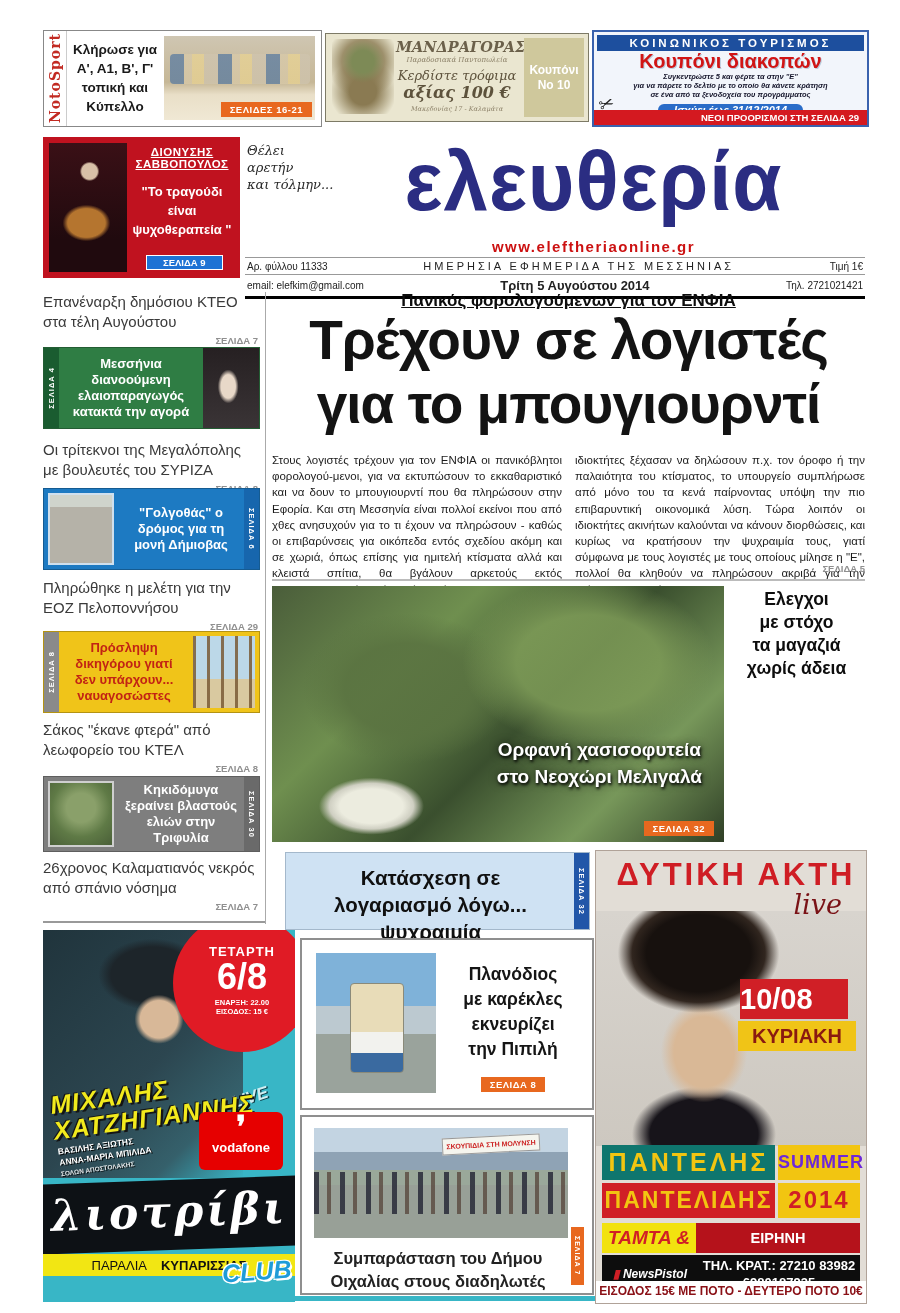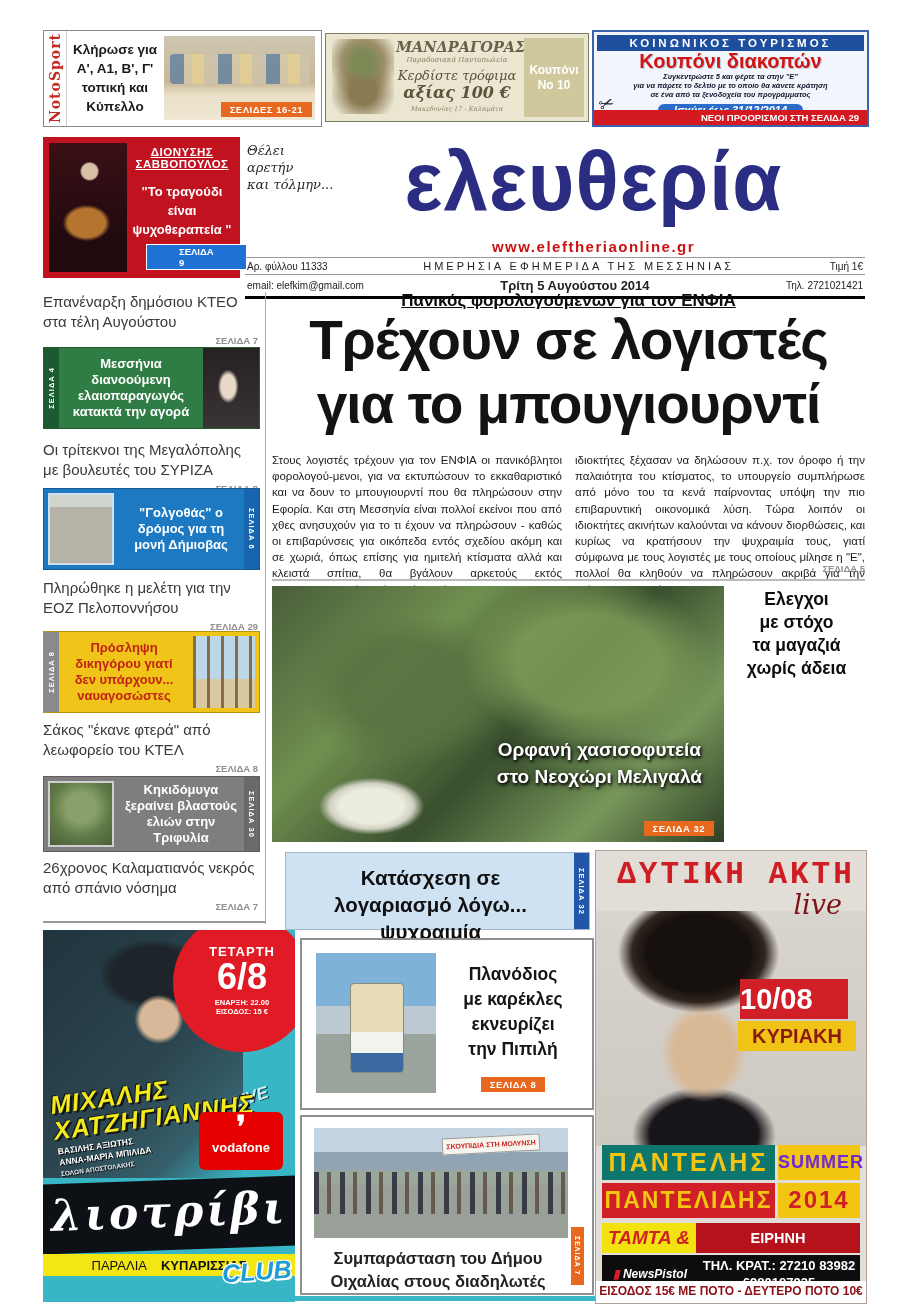--- a/index.html
+++ b/index.html
@@ -71,21 +71,21 @@
 <div class="abs" style="left:43px;top:137px;width:197px;height:141px;background:#c0121f;">
   <div class="abs photo" style="left:6px;top:6px;width:78px;height:129px;background:
         radial-gradient(ellipse 34px 26px at 48% 62%, #b5752f 0 55%, transparent 70%),
         radial-gradient(circle 13px at 52% 22%, #d8c0a8 0 60%, transparent 75%),
         linear-gradient(180deg,#3a1016,#200a0e 75%);"></div>
   <div class="abs" style="left:86px;top:9px;width:106px;text-align:center;">
     <div style="color:#fff;font-weight:bold;font-size:11.5px;text-decoration:underline;letter-spacing:.5px;">ΔΙΟΝΥΣΗΣ</div>
     <div style="color:#fff;font-weight:bold;font-size:11.5px;text-decoration:underline;letter-spacing:.5px;">ΣΑΒΒΟΠΟΥΛΟΣ</div>
     <div style="color:#fff;font-weight:bold;font-size:13px;line-height:19px;margin-top:12px;">"Το τραγούδι είναι ψυχοθεραπεία "</div>
   </div>
-  <div class="abs badge-blue" style="left:103px;bottom:8px;padding:1px 32px;border:1px solid #fff;">ΣΕΛΙΔΑ 9</div>
+  <div class="abs badge-blue" style="left:103px;bottom:8px;padding:1px 16px;border:1px solid #fff;">ΣΕΛΙΔΑ 9</div>
 </div>
 
 <div class="abs serif" style="left:247px;top:142px;font-style:italic;font-size:13px;line-height:17px;color:#2a2a2a;">
   <div>Θέλει</div>
   <div>αρετήν</div>
   <div>και τόλμην...</div>
 </div>
 
 <div class="abs" style="left:322px;top:130px;width:543px;text-align:center;font-weight:bold;font-size:80px;line-height:104px;color:#2b2d82;letter-spacing:1px;transform:scaleY(1.05);">ελευθερία</div>
 
@@ -286,21 +286,21 @@
     <span class="vtext-down" style="font-size:7px;">ΣΕΛΙΔΑ 7</span>
   </div>
 </div>
 
 <div class="abs" style="left:595px;top:850px;width:270px;height:452px;border:1px solid #b0a298;background:#e2ddd6;overflow:hidden;">
   <div class="abs photo" style="left:0;top:60px;width:270px;height:235px;background:
         radial-gradient(ellipse 95px 70px at 38% 18%, #17110e 0 55%, #31261f 70%, transparent 85%),
         radial-gradient(ellipse 60px 70px at 40% 60%, #d9b896 0 50%, transparent 72%),
         radial-gradient(ellipse 90px 60px at 40% 95%, #17141a 0 60%, transparent 80%),
         linear-gradient(180deg,#d8d4ce 0%,#cdc8c0 100%);"></div>
-  <div class="abs" style="left:10px;right:0;top:6px;text-align:center;color:#cf1d24;font-weight:bold;font-size:31px;letter-spacing:3px;font-family:Liberation Mono, monospace;">ΔΥΤΙΚΗ ΑΚΤΗ</div>
+  <div class="abs" style="left:10px;right:0;top:6px;text-align:center;color:#cf1d24;font-weight:bold;font-size:31px;letter-spacing:3px;">ΔΥΤΙΚΗ ΑΚΤΗ</div>
   <div class="abs serif" style="right:24px;top:38px;font-style:italic;font-size:27px;color:#7a1216;">live</div>
   <div class="abs" style="right:18px;top:128px;width:108px;height:40px;background:#d01f26;color:#fff;font-weight:bold;font-size:29px;line-height:40px;text-align:left;">10/08</div>
   <div class="abs" style="right:10px;top:170px;width:118px;height:30px;background:#f0c417;color:#8a1a10;font-weight:bold;font-size:20px;line-height:30px;text-align:center;">ΚΥΡΙΑΚΗ</div>
   <div class="abs" style="left:6px;right:6px;top:294px;display:grid;grid-template-columns:1fr 82px;gap:3px;">
     <div style="background:#0f766e;color:#f2c511;font-weight:bold;font-size:25px;letter-spacing:3px;text-align:center;padding:3px 0;">ΠΑΝΤΕΛΗΣ</div>
     <div style="background:#f2c511;color:#6d28d9;font-weight:bold;font-size:18px;text-align:center;line-height:34px;letter-spacing:1px;">SUMMER</div>
     <div style="background:#d01f26;color:#f2c511;font-weight:bold;font-size:23px;letter-spacing:2px;text-align:center;padding:4px 0;">ΠΑΝΤΕΛΙΔΗΣ</div>
     <div style="background:#f2c511;color:#d01f26;font-weight:bold;font-size:24px;text-align:center;line-height:34px;letter-spacing:2px;">2014</div>
   </div>
   <div class="abs" style="left:6px;right:6px;top:372px;height:30px;display:flex;">

